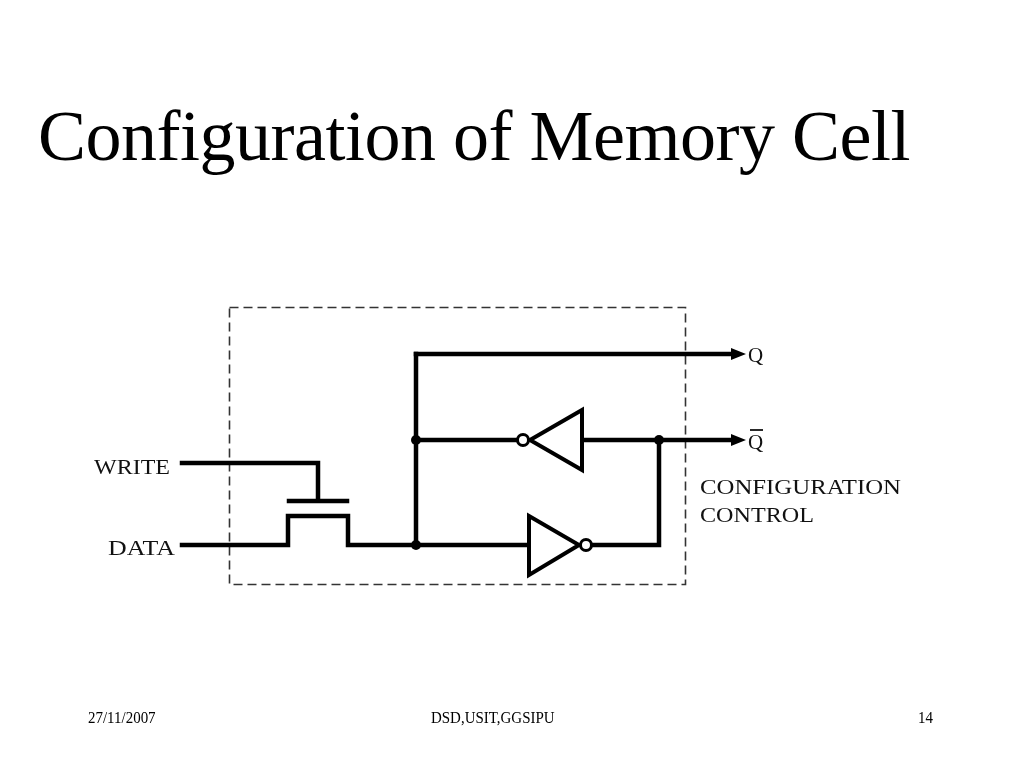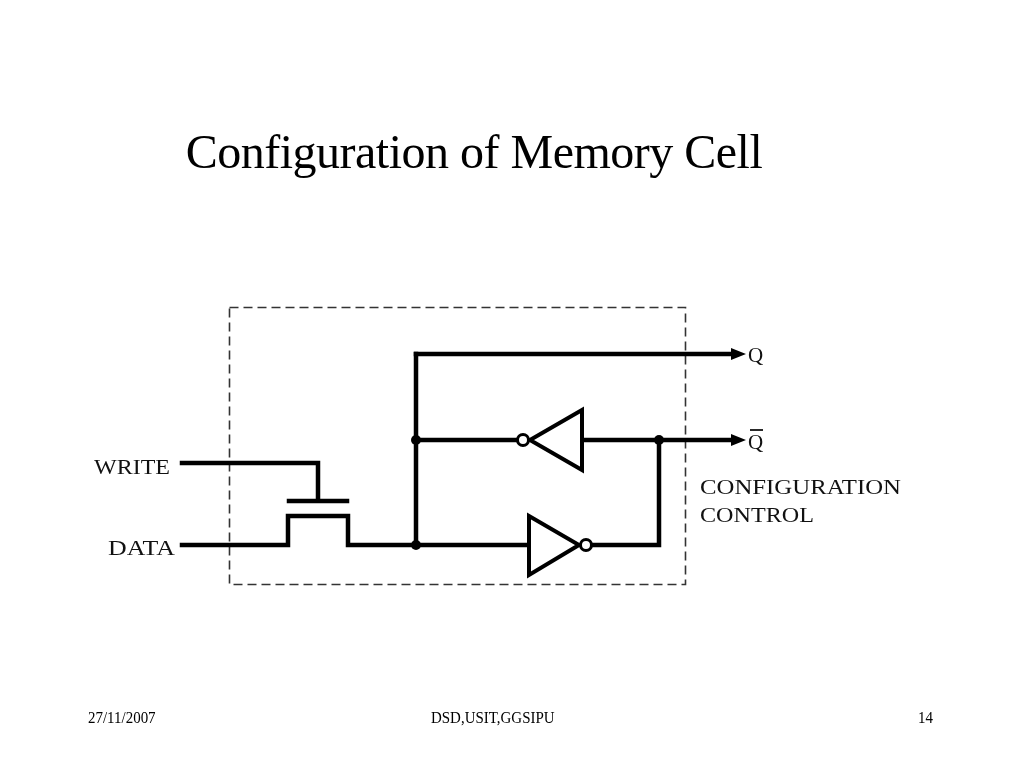--- a/index.html
+++ b/index.html
@@ -1,22 +1,22 @@
 <!DOCTYPE html>
 <html><head>
   <meta charset="utf-8">
   <style>
     html, body { margin: 0; padding: 0; }
     body {
       width: 1024px; height: 768px; background: #ffffff; position: relative; overflow: hidden;
       font-family: "Liberation Serif", "DejaVu Serif", serif; color: #000;
     }
     .title {
-      position: absolute; left: 0; top: 112px; width: 948px; text-align: center;
-      font-size: 48px; line-height: 80px; letter-spacing: -0.5px;
+      position: absolute; left: 0; top: 96px; width: 948px; text-align: center;
+      font-size: 72px; line-height: 80px; letter-spacing: -0.5px;
     }
     svg.diagram { position: absolute; left: 0; top: 0; }
     .lbl { font-family: "Liberation Serif", "DejaVu Serif", serif; font-size: 21px; fill: #111; }
     .footer {
       position: absolute; top: 707px; font-size: 17px; line-height: 22px;
       transform: scaleX(0.88); transform-origin: left center;
     }
     #footer-date { left: 88px; }
     #footer-center { left: 431px; }
     #footer-page { left: 918px; }

